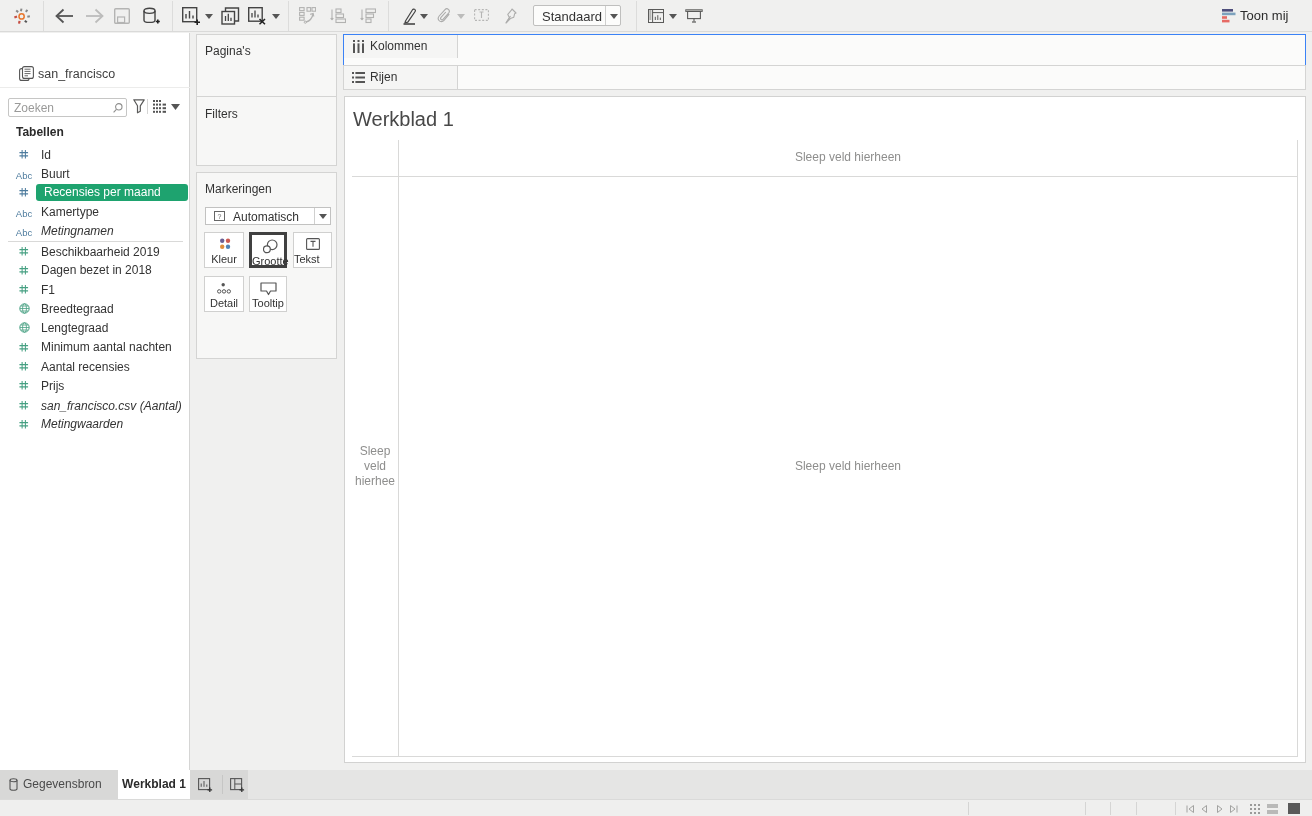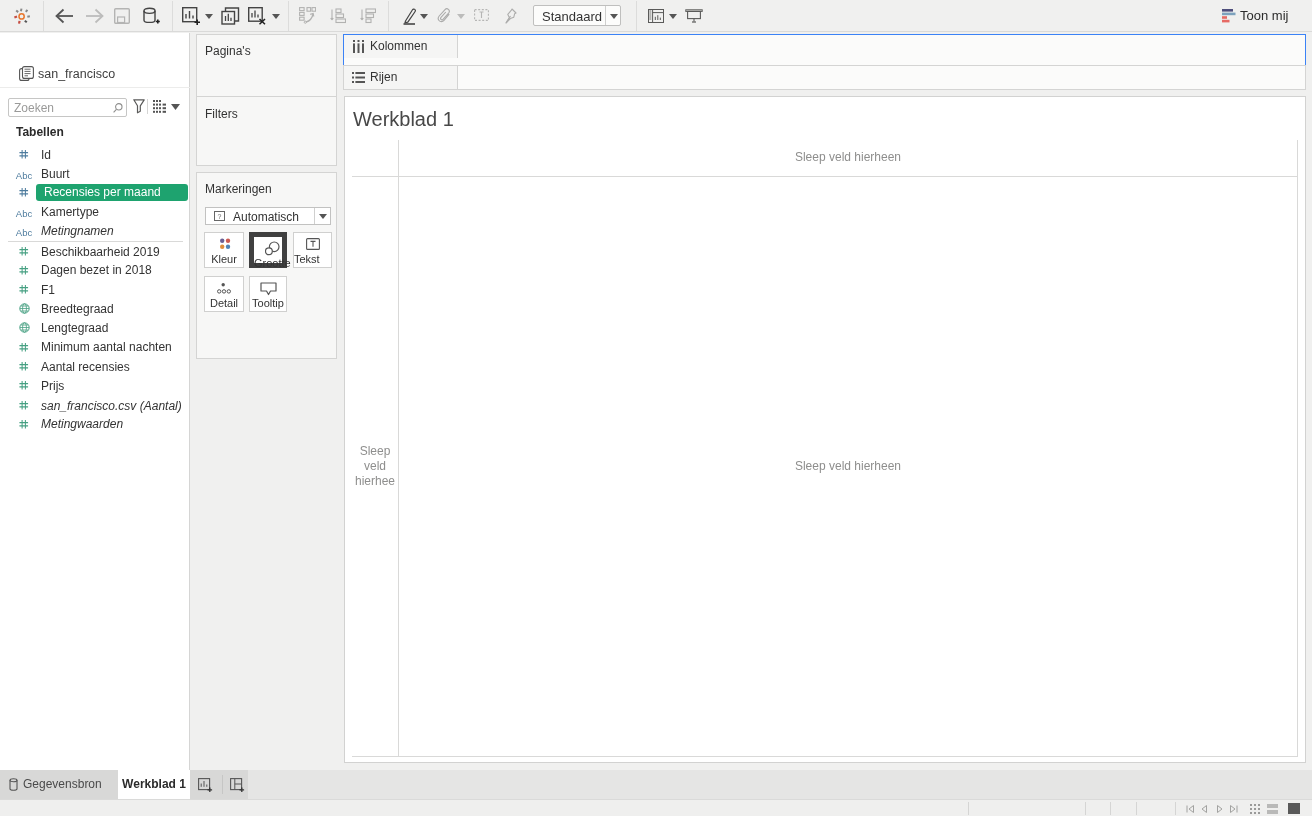--- a/index.html
+++ b/index.html
@@ -296,21 +296,21 @@
 
   <div class="abs" style="left:7px;top:59px;width:40px;height:36px;background:#fff;border:1px solid #d0d0cf;">
     <svg class="abs" style="left:14px;top:5px;" width="12" height="12" viewBox="0 0 12 12">
       <circle cx="3.2" cy="2.8" r="2.2" fill="#6b5f94"></circle>
       <circle cx="9" cy="2.8" r="2.2" fill="#cc5952"></circle>
       <circle cx="3.2" cy="8.8" r="2.2" fill="#dd8c3d"></circle>
       <circle cx="9" cy="8.8" r="2.2" fill="#5083b5"></circle>
     </svg>
     <div class="abs" style="left:0;top:20px;width:38px;text-align:center;font-size:11px;color:#333;">Kleur</div>
   </div>
-  <div class="abs" style="left:52px;top:59px;width:38px;height:36px;background:#fff;border:5px solid #404040;">
+  <div class="abs" style="left:52px;top:59px;width:38px;height:36px;background:#fff;border:3px solid #404040;">
     <svg class="abs" style="left:11px;top:4px;" width="15" height="15" viewBox="0 0 15 15">
       <circle cx="9.2" cy="5.8" r="4.8" fill="none" stroke="#555" stroke-width="1.2"></circle>
       <circle cx="3.9" cy="10.3" r="3.4" fill="#fff" stroke="#555" stroke-width="1.2"></circle>
     </svg>
     <div class="abs" style="left:0;top:20px;width:36px;text-align:center;font-size:11px;color:#333;">Grootte</div>
   </div>
   <div class="abs" style="left:96px;top:59px;width:39px;height:36px;background:#fff;border:1px solid #d0d0cf;">
     <svg class="abs" style="left:12px;top:5px;" width="14" height="12" viewBox="0 0 14 12">
       <rect x="0.6" y="0.6" width="12.8" height="10.8" rx="1" fill="none" stroke="#555" stroke-width="1.1"></rect>
       <path d="M4.5 3.4 h5 M7 3.4 v5.4" stroke="#555" stroke-width="1.1"></path>

